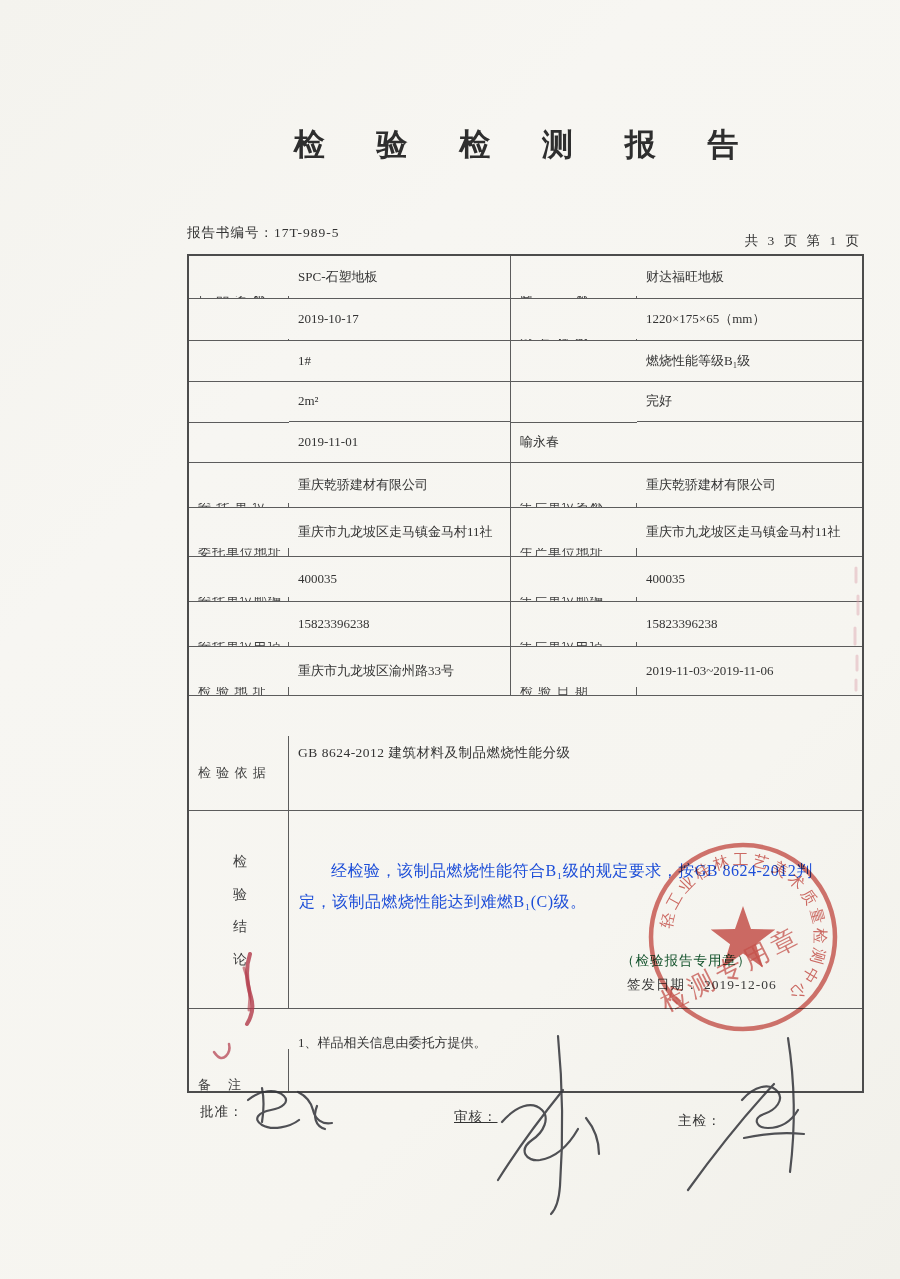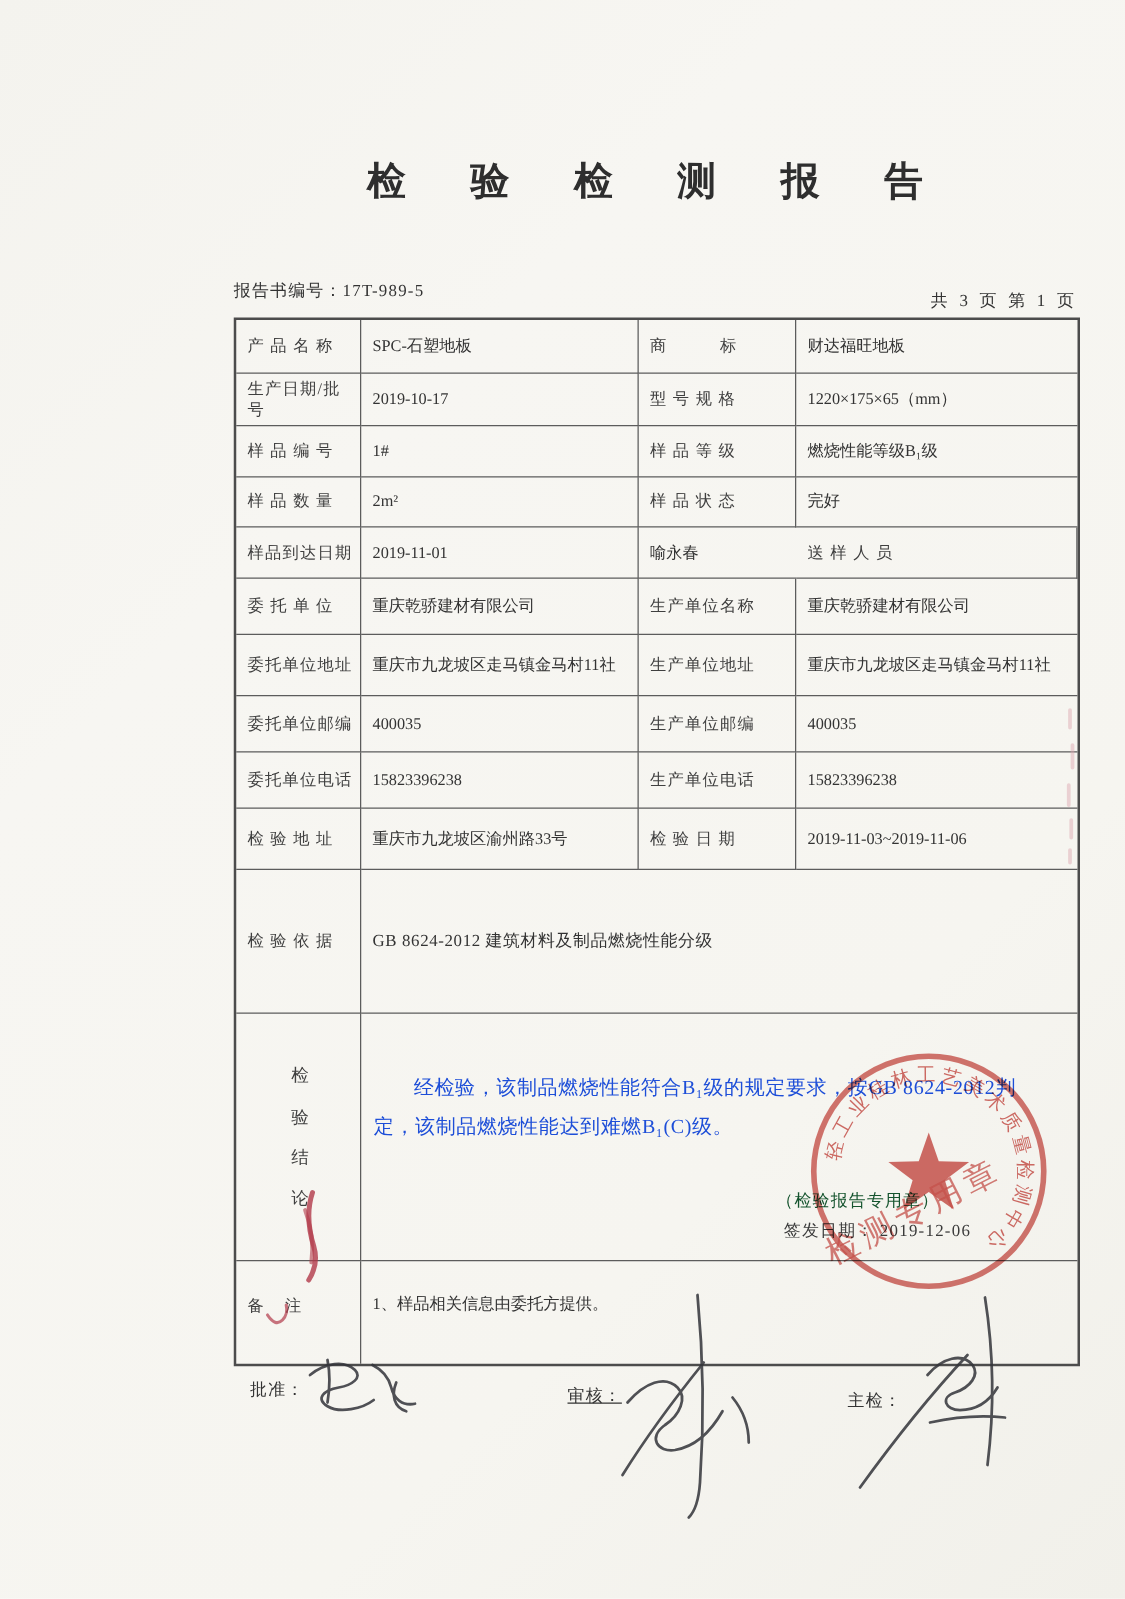--- a/index.html
+++ b/index.html
@@ -26,21 +26,21 @@
     background:transparent;
   }
   .c{
     border-right:1px solid #5c5c5c;border-bottom:1px solid #5c5c5c;
     display:flex;align-items:center;
     padding:0 6px 0 9px;font-size:13px;line-height:1.25;
     overflow:hidden;box-sizing:border-box;color:#3a3a3a;
   }
   .c.last-col{border-right:none;}
   .c.last-row{border-bottom:none;}
-  .lbl{letter-spacing:1px;color:#3f3f3f;}
+  .lbl{letter-spacing:1px;color:#3f3f3f;margin-top:40px;}
   .val{font-size:13px;color:#333;}
   .span3{grid-column:2/5;}
   .concl-lbl{flex-direction:column;justify-content:flex-start;align-items:center;padding-top:42px;gap:15px;font-size:14px;color:#3f3f3f;}
   .concl-body{position:relative;display:block;padding:44px 18px 0 10px;}
   .concl-text{font-size:16px;line-height:31px;text-indent:2em;letter-spacing:0.5px;color:#1d4ed8;margin:0;}
   .seal-note{position:absolute;left:332px;top:142px;font-size:13.5px;letter-spacing:1px;color:#14532d;}
   .issue-date{position:absolute;left:338px;top:166px;font-size:13.5px;letter-spacing:1px;color:#3a3a3a;}
   .remark-lbl{align-items:flex-start;padding-top:28px;letter-spacing:2px;}
   .remark-val{align-items:flex-start;padding-top:26px;}
   .basis-val{font-size:13.5px;letter-spacing:0.5px;}

